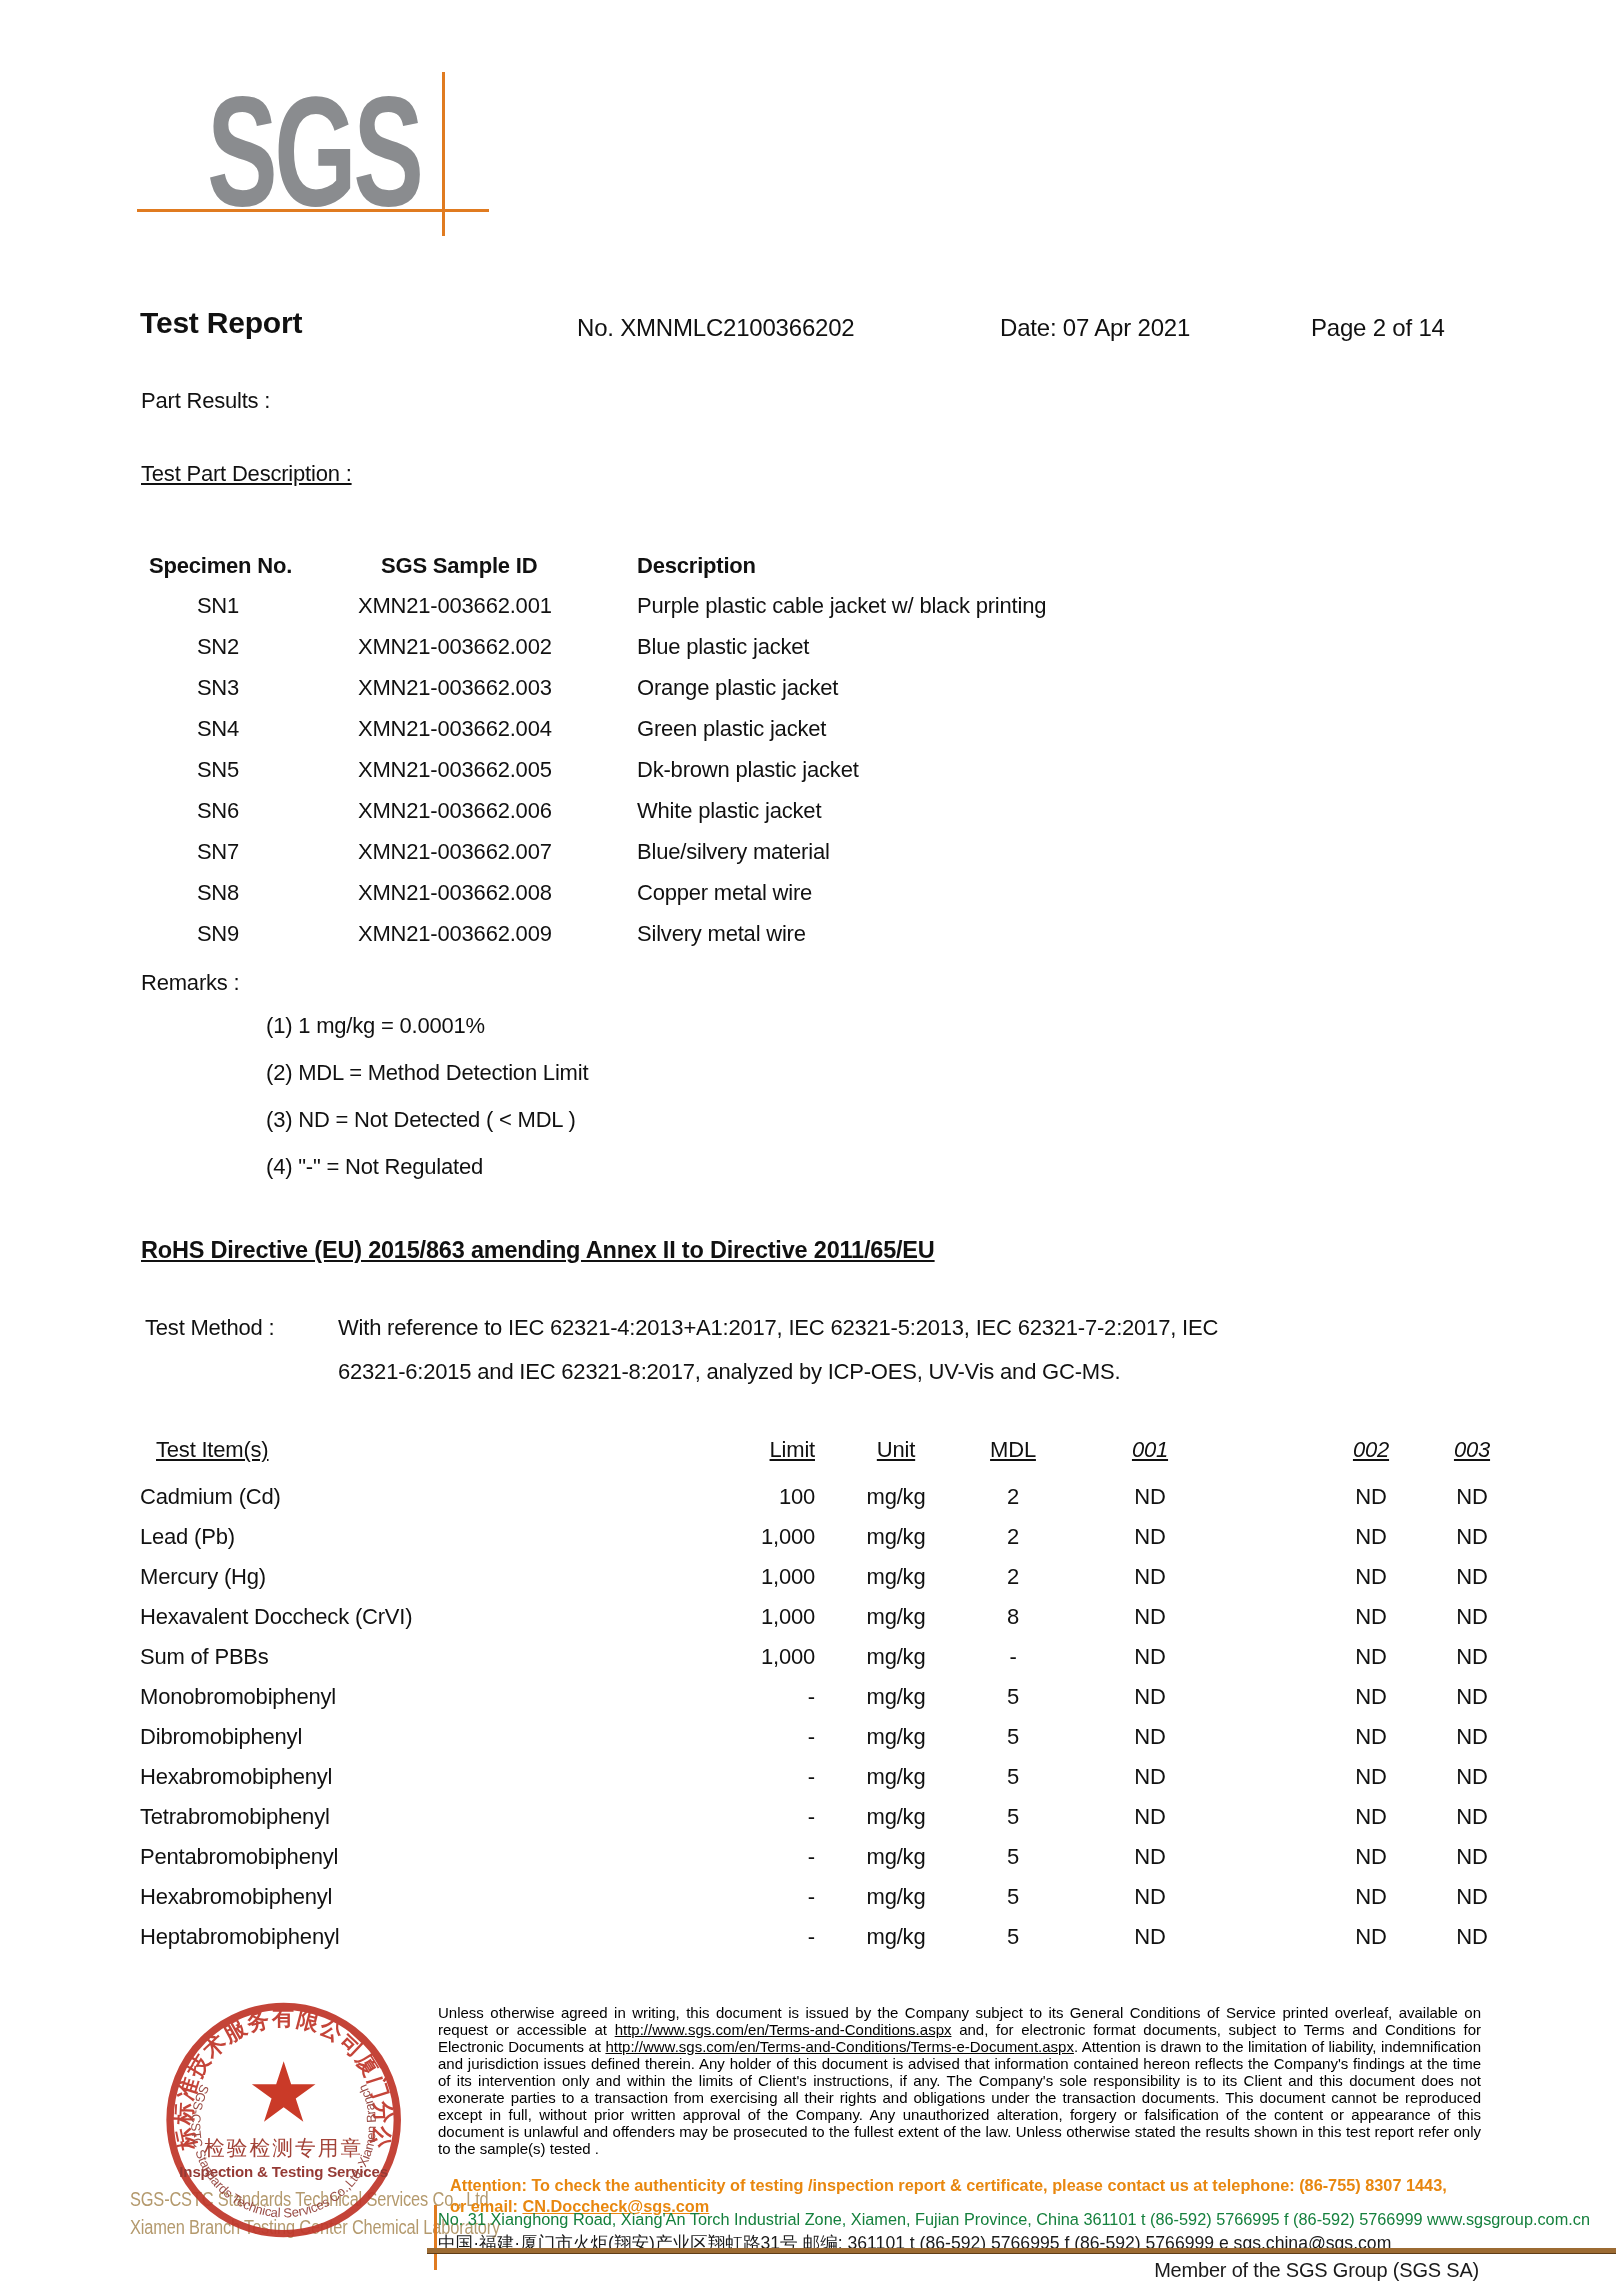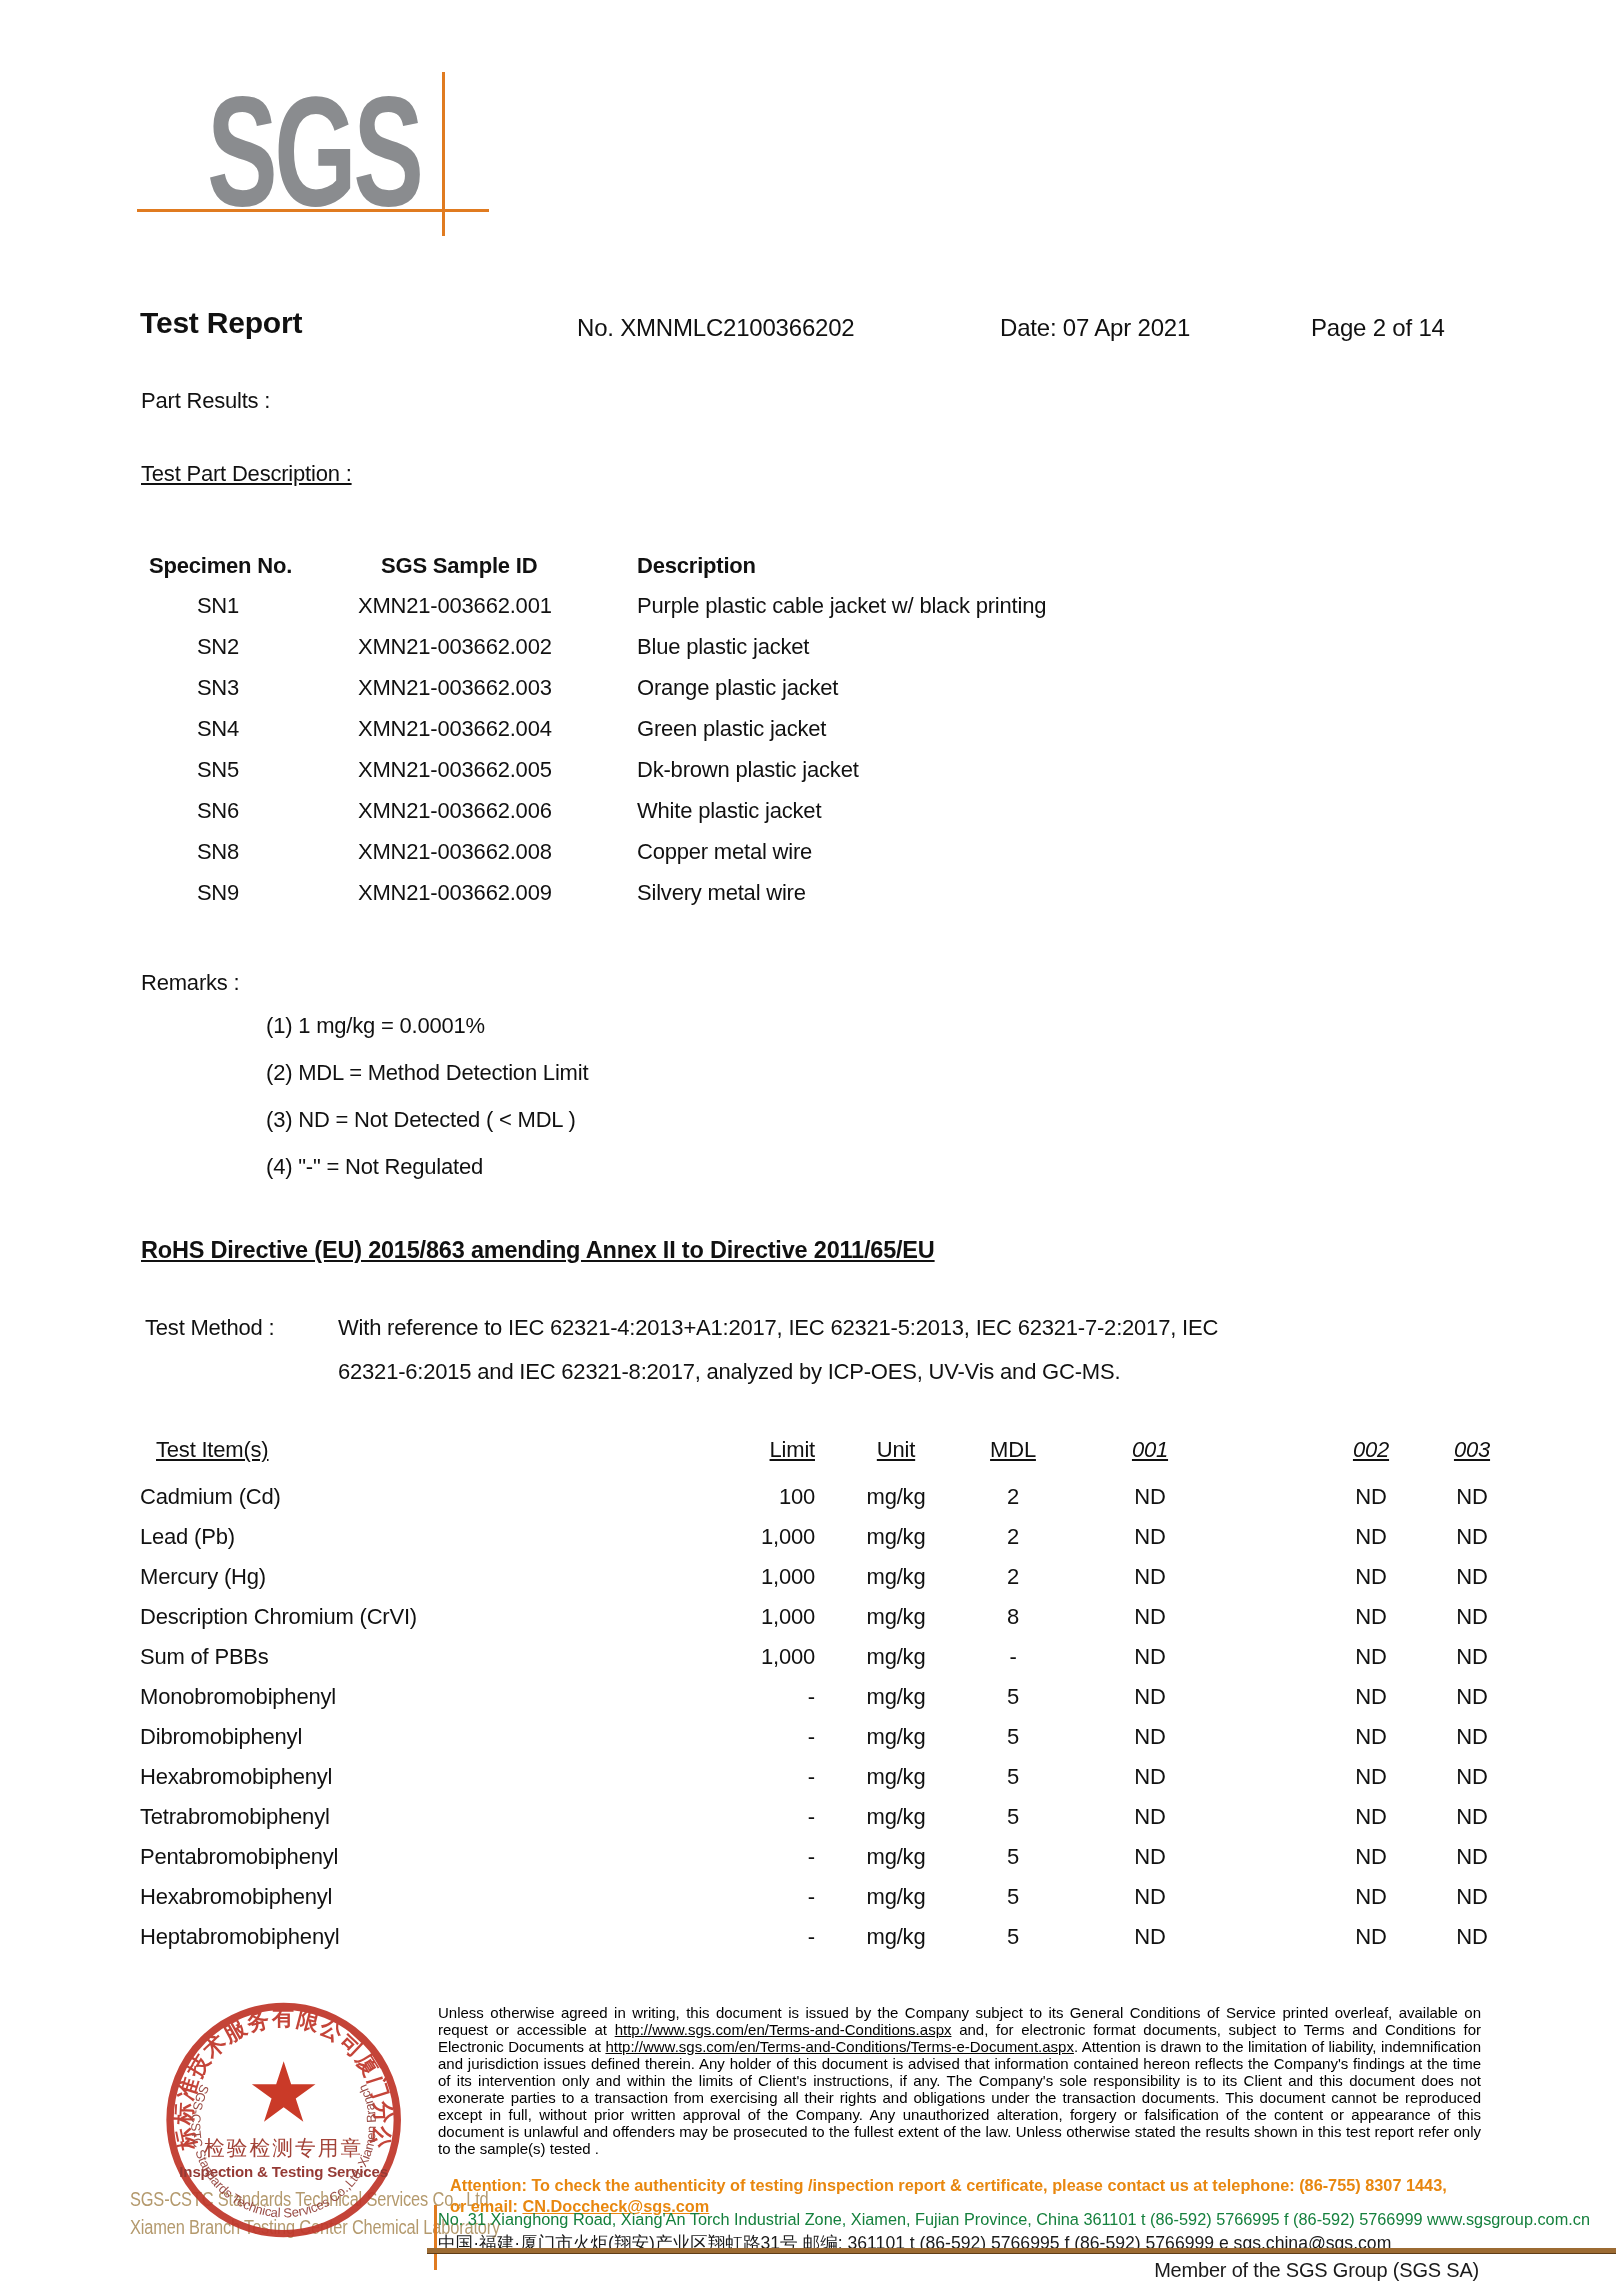--- a/index.html
+++ b/index.html
@@ -126,20 +126,25 @@
       <span class="s-no">SN5</span>
       <span class="s-id">XMN21-003662.005</span>
       <span class="s-desc">Dk-brown plastic jacket</span>
     </div>
     <div class="spec-row">
       <span class="s-no">SN6</span>
       <span class="s-id">XMN21-003662.006</span>
       <span class="s-desc">White plastic jacket</span>
     </div>
     <div class="spec-row">
+      <span class="s-no">SN7</span>
+      <span class="s-id">XMN21-003662.007</span>
+      <span class="s-desc">Blue/silvery material</span>
+    </div>
+    <div class="spec-row">
       <span class="s-no">SN8</span>
       <span class="s-id">XMN21-003662.008</span>
       <span class="s-desc">Copper metal wire</span>
     </div>
     <div class="spec-row">
       <span class="s-no">SN9</span>
       <span class="s-id">XMN21-003662.009</span>
       <span class="s-desc">Silvery metal wire</span>
     </div>
   </div>
@@ -188,21 +193,21 @@
     <div class="res-row">
       <span class="cell c-item">Mercury (Hg)</span>
       <span class="cell c-limit">1,000</span>
       <span class="cell c-unit">mg/kg</span>
       <span class="cell c-mdl">2</span>
       <span class="cell c-1">ND</span>
       <span class="cell c-2">ND</span>
       <span class="cell c-3">ND</span>
     </div>
     <div class="res-row">
-      <span class="cell c-item">Description Chromium (CrVI)</span>
+      <span class="cell c-item">Hexavalent Doccheck (CrVI)</span>
       <span class="cell c-limit">1,000</span>
       <span class="cell c-unit">mg/kg</span>
       <span class="cell c-mdl">8</span>
       <span class="cell c-1">ND</span>
       <span class="cell c-2">ND</span>
       <span class="cell c-3">ND</span>
     </div>
     <div class="res-row">
       <span class="cell c-item">Sum of PBBs</span>
       <span class="cell c-limit">1,000</span>

